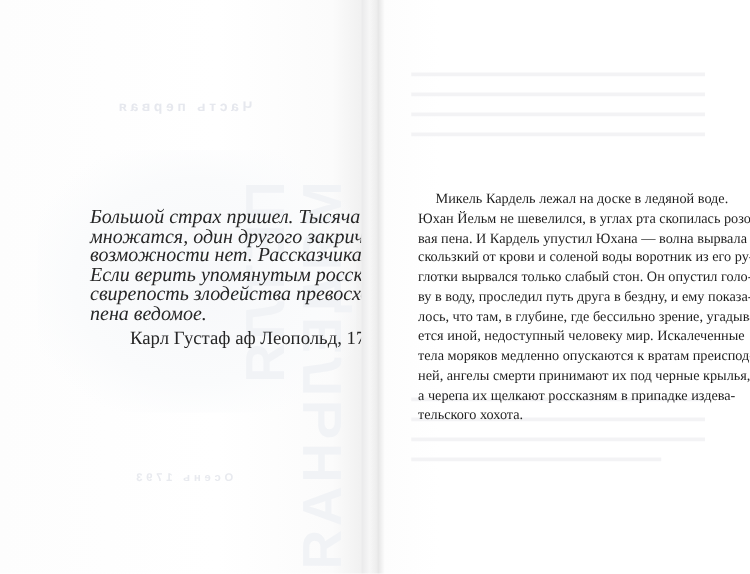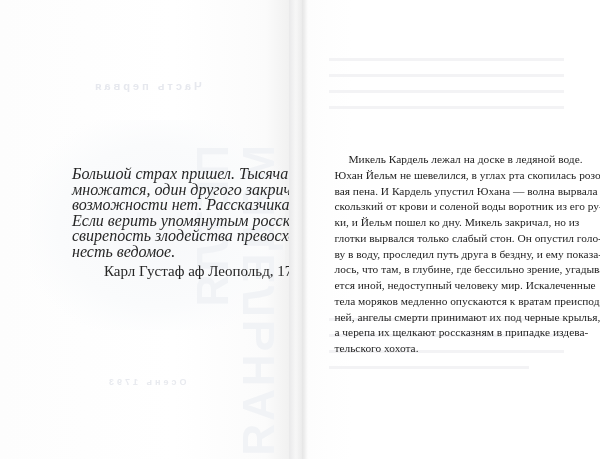--- a/index.html
+++ b/index.html
@@ -141,41 +141,40 @@
     <div class="ghost ghost-top">Часть первая</div>
     <div class="ghost ghost-big">ПЕТЛЯ МЯДЕЛЬНАЯ</div>
     <div class="ghost ghost-bottom">Осень 1793</div>
 
     <div class="epigraph">
       <span class="epigraph-line">Большой страх пришел. Тысяча слухов</span>
       <span class="epigraph-line">множатся, один другого закричал, и разобраться</span>
       <span class="epigraph-line">возможности нет. Рассказчикам несть числа,</span>
       <span class="epigraph-line">Если верить упомянутым россказням,</span>
       <span class="epigraph-line">свирепость злодейства превосходит все, доселе</span>
-      <span class="epigraph-line">несть ведомое.</span>
+      <span class="epigraph-line">пена ведомое.</span>
     </div>
     <div class="attribution">Карл Густаф аф Леопольд, 1793</div>
   </div>
 
   <div class="page page-right">
     <div class="ghost-right-lines" style="top:58px;"></div>
     <div class="ghost-right-lines" style="top:74px;"></div>
     <div class="ghost-right-lines" style="top:90px;"></div>
     <div class="ghost-right-lines" style="top:106px;"></div>
     <div class="ghost-right-lines" style="top:318px;"></div>
     <div class="ghost-right-lines" style="top:334px;"></div>
     <div class="ghost-right-lines" style="top:350px;"></div>
     <div class="ghost-right-lines" style="top:366px;width:200px;"></div>
 
     <div class="body-text">
       <span class="body-line first">Микель Кардель лежал на доске в ледяной воде.</span>
       <span class="body-line">Юхан Йельм не шевелился, в углах рта скопилась розо-</span>
       <span class="body-line">вая пена. И Кардель  упустил Юхана — волна вырвала</span>
       <span class="body-line">скользкий от крови и соленой воды воротник из его ру-</span>
-      <span class="body-line">ки, и Йельм пошел ко дну. Микель закричал, но из</span>
       <span class="body-line">глотки вырвался только слабый стон. Он опустил голо-</span>
       <span class="body-line">ву в воду, проследил путь друга в бездну, и ему показа-</span>
       <span class="body-line">лось, что там, в глубине, где бессильно зрение, угадыва-</span>
       <span class="body-line">ется иной, недоступный человеку мир. Искалеченные</span>
       <span class="body-line">тела моряков медленно опускаются к вратам преиспод-</span>
       <span class="body-line">ней, ангелы смерти принимают их под черные крылья,</span>
       <span class="body-line">а черепа их щелкают россказням в припадке издева-</span>
       <span class="body-line last">тельского хохота.</span>
     </div>
   </div>

